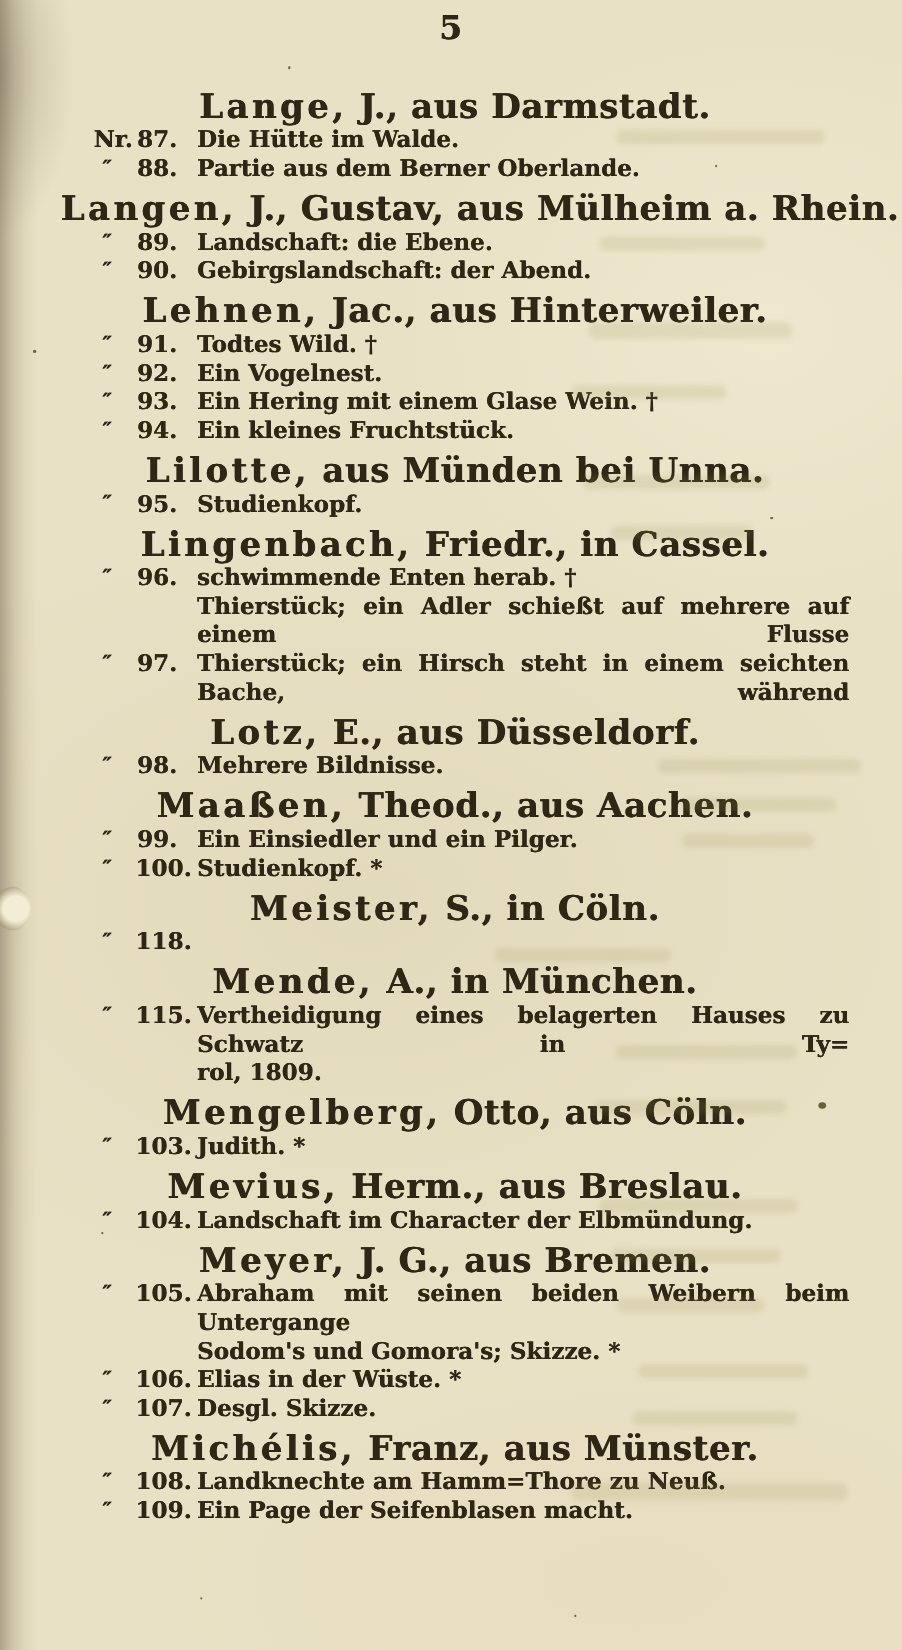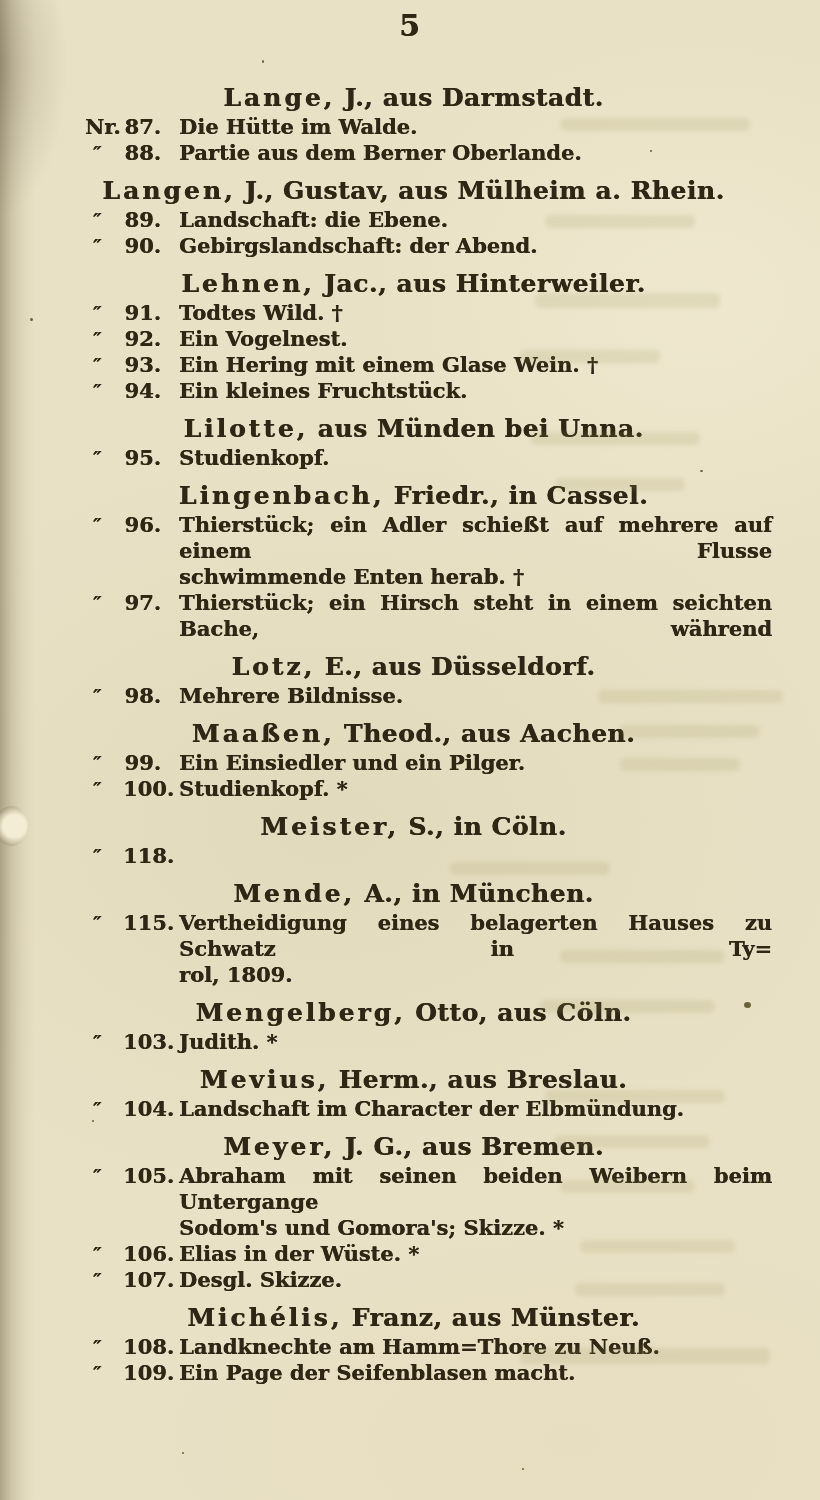--- a/index.html
+++ b/index.html
@@ -41,21 +41,21 @@
   .page-inner{position:absolute;left:0;top:0;width:820px;height:1500px;}
   .page-number{
     text-align:center;font-size:30px;font-weight:bold;
     padding-top:8px;letter-spacing:1px;
     text-shadow:0.4px 0 0 currentColor;
   }
   .sections{
     padding:30px 48px 0 55px;
   }
   .heading{
-    text-align:center;font-size:25px;line-height:27px;font-weight:bold;
+    text-align:center;font-size:31px;line-height:27px;font-weight:bold;
     margin:11px 0 3px 0;white-space:nowrap;
     text-shadow:0.5px 0 0 currentColor;
   }
   .heading .artist{letter-spacing:3px;}
   .heading .artist-rest{letter-spacing:0.5px;}
   .entry{
     display:grid;grid-template-columns:38px 52px 1fr;
     font-size:21px;line-height:26px;font-weight:bold;
     text-shadow:0.35px 0 0 currentColor;
     margin-left:30px;
@@ -151,22 +151,22 @@
             <span class="line">Studienkopf.</span>
           </div>
         </div>
       </div>
       <div class="section">
         <div class="heading"><span class="artist">Lingenbach,</span><span class="artist-rest">&nbsp;Friedr., in Cassel.</span></div>
         <div class="entry">
           <span class="prefix ditto">″</span>
           <span class="num">96.</span>
           <div class="etext">
+            <span class="line">schwimmende Enten herab. †</span>
             <span class="line just">Thierstück; ein Adler schießt auf mehrere auf einem Flusse</span>
-            <span class="line">schwimmende Enten herab. †</span>
           </div>
         </div>
         <div class="entry">
           <span class="prefix ditto">″</span>
           <span class="num">97.</span>
           <div class="etext">
             <span class="line just">Thierstück; ein Hirsch steht in einem seichten Bache, während</span>
           </div>
         </div>
       </div>

